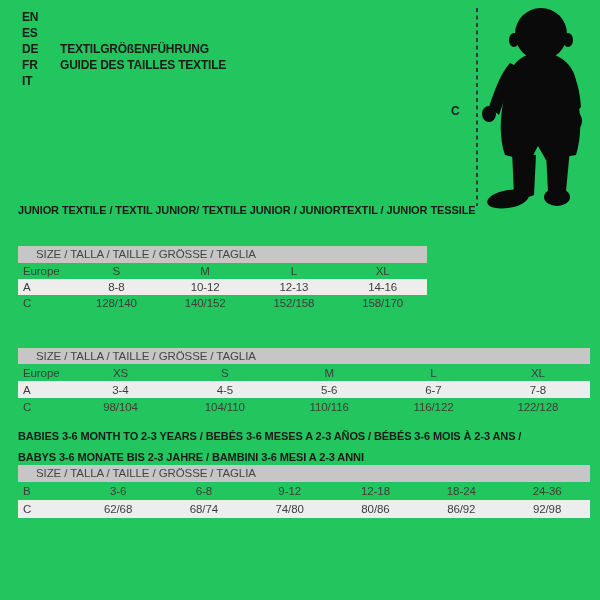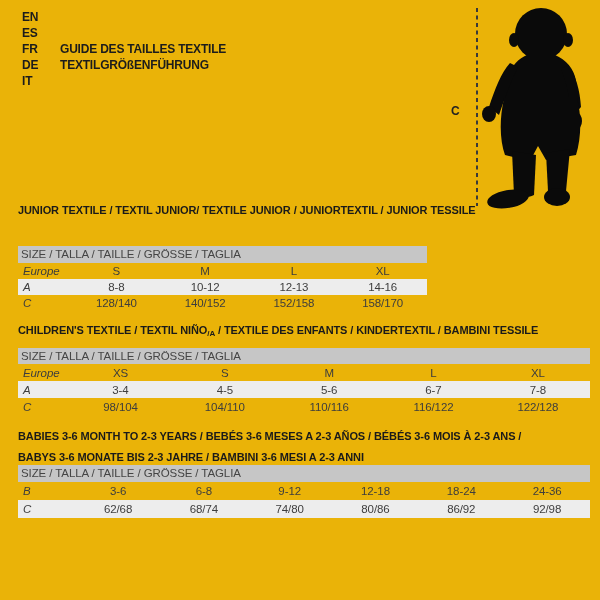--- a/index.html
+++ b/index.html
@@ -1,41 +1,41 @@
 <!DOCTYPE html>
 <html><head>
 <meta charset="utf-8">
 <style>
   html,body{margin:0;padding:0;background:#ffffff;}
   #stage{
-    position:relative;width:600px;height:600px;background:#eab308;overflow:hidden;
+    position:relative;width:600px;height:600px;background:#22c55e;overflow:hidden;
     font-family:"Liberation Sans","DejaVu Sans",sans-serif;color:#1c1c1c;
   }
   
   .langs{position:absolute;left:22px;top:9px;}
   .lang-row{display:flex;line-height:16px;font-size:12px;font-weight:bold;letter-spacing:-0.2px;}
   .lang-code{width:38px;flex:0 0 38px;}
   
   .figure{position:absolute;left:468px;top:3px;width:130px;height:212px;}
   .height-label{position:absolute;left:451px;top:104px;font-size:12px;font-weight:bold;color:#222;}
   
   .sec-title{position:absolute;left:18px;white-space:nowrap;font-size:11px;font-weight:bold;
              letter-spacing:-0.1px;color:#1a1a1a;}
   .sub{font-size:8px;vertical-align:-2px;font-weight:bold;}
   
   .size-table{position:absolute;left:18px;}
-  .size-bar{background:#c6c6c6;color:#454545;font-size:11.5px;padding-left:3px;
+  .size-bar{background:#c6c6c6;color:#454545;font-size:11.5px;padding-left:18px;
             letter-spacing:-0.1px;}
   .t1 .size-bar{height:17px;line-height:17px;}
   .t2 .size-bar{height:16px;line-height:16px;}
   .t3 .size-bar{height:17px;line-height:17px;}
   table{border-collapse:collapse;table-layout:fixed;width:100%;}
   td{font-size:11.5px;color:#3d3d3d;text-align:center;overflow:hidden;white-space:nowrap;
      padding:0;letter-spacing:-0.1px;}
-  td.rowlab{text-align:left;padding-left:5px;font-style:italic;}
+  td.rowlab{text-align:left;padding-left:5px;}
   .t1 td{height:16px;}
   .t2 td{height:17px;}
   .t3 td{height:18px;}
   tr.shaded{background:#ededed;}
   
   .legend{position:absolute;left:18px;top:536px;}
   .legend-line{font-size:11px;font-weight:bold;line-height:17.5px;letter-spacing:-0.1px;
                white-space:nowrap;color:#1a1a1a;}
 </style>
 </head>
@@ -44,26 +44,26 @@
 <div id="stage">
 
   <div class="langs">
     <div class="lang-row">
       <span class="lang-code">EN</span>
     </div>
     <div class="lang-row">
       <span class="lang-code">ES</span>
     </div>
     <div class="lang-row">
+      <span class="lang-code">DE</span>
+      <span class="lang-label">TEXTILGRÖßENFÜHRUNG</span>
+    </div>
+    <div class="lang-row">
       <span class="lang-code">FR</span>
       <span class="lang-label">GUIDE DES TAILLES TEXTILE</span>
-    </div>
-    <div class="lang-row">
-      <span class="lang-code">DE</span>
-      <span class="lang-label">TEXTILGRÖßENFÜHRUNG</span>
     </div>
     <div class="lang-row">
       <span class="lang-code">IT</span>
     </div>
   </div>
 
   <div class="height-label">C</div>
   <div class="figure">
     <svg width="130" height="212" viewBox="0 0 130 212">
       <line x1="9" y1="5" x2="9" y2="203" stroke="#3a3a3a" stroke-width="2" stroke-dasharray="4 3.5"></line>
@@ -115,21 +115,20 @@
         <td class="rowlab">C</td>
         <td>128/140</td>
         <td>140/152</td>
         <td>152/158</td>
         <td>158/170</td>
       </tr>
     </tbody>
       </table>
   </div>
 
-  <div class="sec-title" style="top:324px"><span>CHILDREN'S TEXTILE / TEXTIL NIÑO</span><span class="sub">/A</span><span> / TEXTILE DES ENFANTS / KINDERTEXTIL / BAMBINI TESSILE</span></div>
   <div class="size-table t2" style="top:348px;width:572px">
     <div class="size-bar">SIZE / TALLA / TAILLE / GRÖSSE / TAGLIA</div>
     <table>
       <colgroup>
           <col style="width:8.8%">
           <col style="width:18.24%">
           <col style="width:18.24%">
           <col style="width:18.24%">
           <col style="width:18.24%">
           <col style="width:18.24%">

